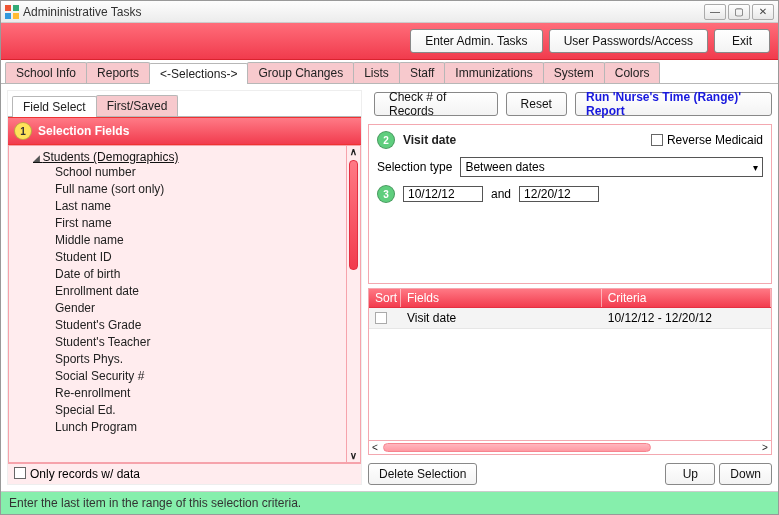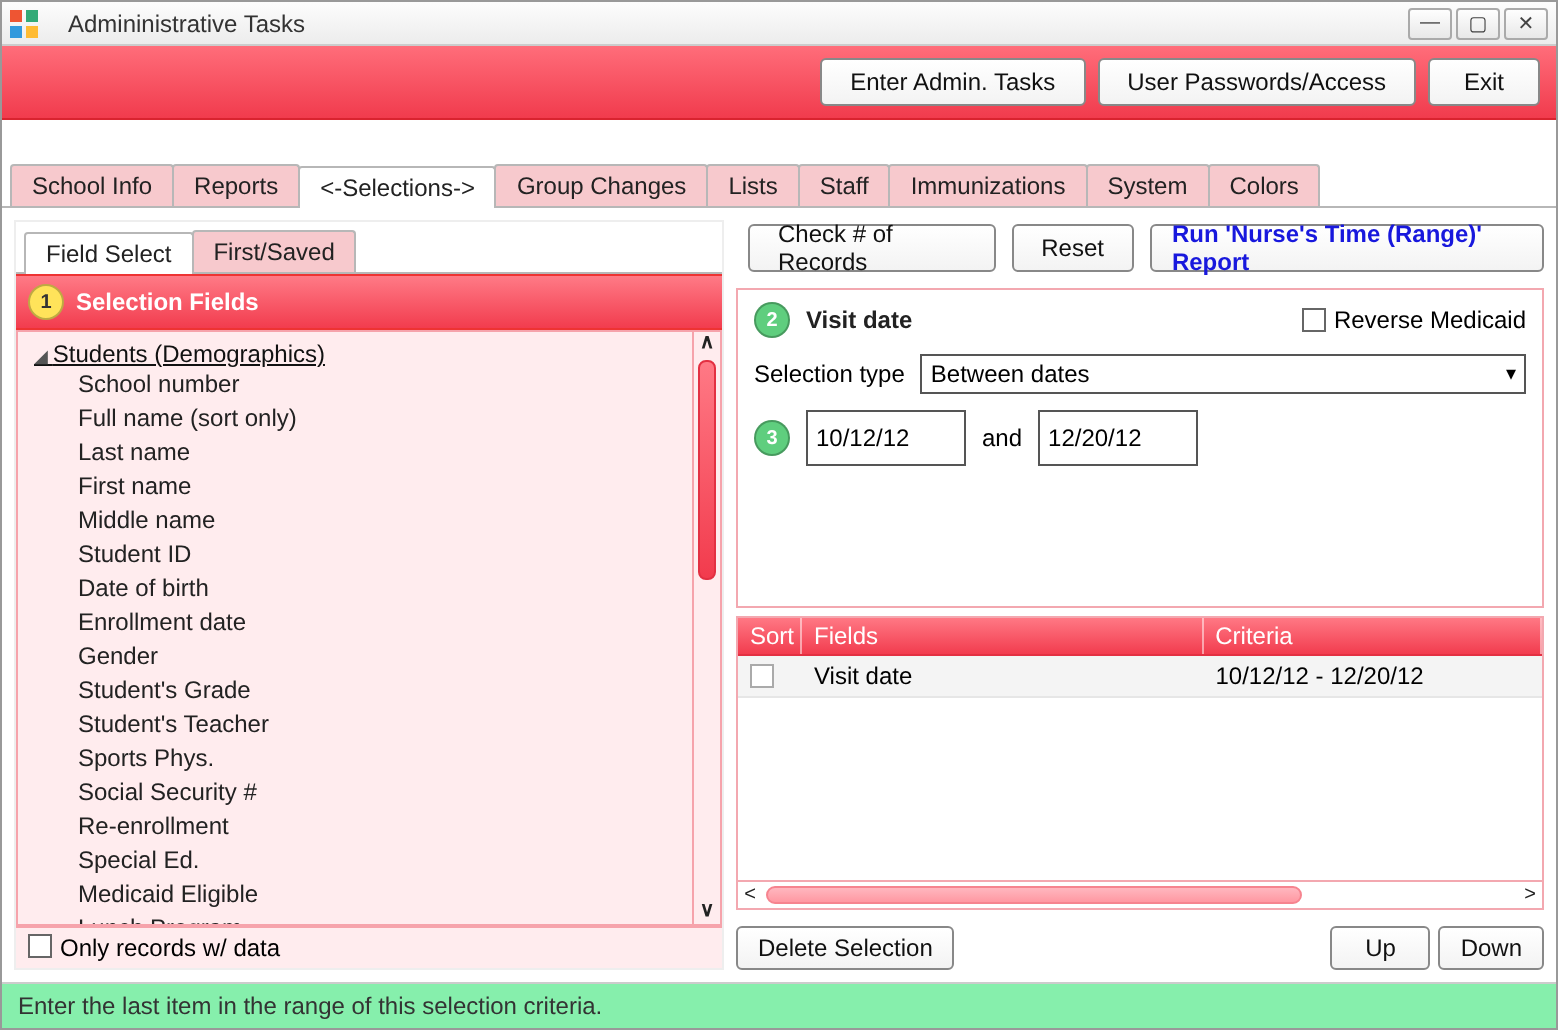--- a/index.html
+++ b/index.html
@@ -1,56 +1,56 @@
 <!DOCTYPE html>
 <html><head>
 <meta charset="utf-8">
 <style>
   * { box-sizing: border-box; font-family: "Segoe UI", Arial, sans-serif; font-size: 12px; }
   body { margin: 0; padding: 0; background: #fff; }
   .window { width: 779px; height: 515px; border: 1px solid #999; background: #fff; display: flex; flex-direction: column; }
   .titlebar { height: 22px; background: linear-gradient(#fdfdfd,#ececec); border-bottom: 1px solid #ccc; display: flex; align-items: center; padding: 0 4px; }
   .titlebar .appicon { width: 14px; height: 14px; margin-right: 4px; display: inline-flex; }
-  .titlebar .title { flex: 1; color: #333; margin-left: 11px; }
+  .titlebar .title { flex: 1; color: #333; }
   .winbtns { display: flex; gap: 2px; }
   .winbtn { width: 22px; height: 16px; border: 1px solid #aaa; border-radius: 2px; background: linear-gradient(#fefefe,#e8e8e8); display: flex; align-items: center; justify-content: center; font-size: 10px; color: #444; cursor: default; }
   .topbar { background: linear-gradient(#ff6d7a, #f13b4d); padding: 6px 8px; display: flex; justify-content: flex-end; gap: 6px; border-bottom: 1px solid #d9232f; }
   .btn { background: linear-gradient(#ffffff,#f3f3f3); border: 1px solid #888; border-radius: 3px; padding: 3px 14px; color: #111; cursor: default; height: 24px; display: inline-flex; align-items: center; justify-content: center; }
   .btn.small { padding: 2px 10px; height: 22px; }
-  .tabs-row { border-bottom: 1px solid #b7b7b7; display: flex; padding-left: 4px; padding-top: 2px; gap: 0; background: #fff; margin-top: 20px; }
+  .tabs-row { border-bottom: 1px solid #b7b7b7; display: flex; padding-left: 4px; padding-top: 2px; gap: 0; background: #fff; }
   .tab { border: 1px solid #b7b7b7; border-bottom: none; background: #f7c9cd; padding: 3px 10px; margin-right: -1px; color: #222; cursor: default; border-top-left-radius: 2px; border-top-right-radius: 2px; }
   .tab.active { background: #fff; position: relative; top: 1px; z-index: 2; }
   .body { flex: 1; display: flex; padding: 6px; gap: 6px; background: #fff; min-height: 0;}
   .leftcol { width: 355px; display: flex; flex-direction: column; border: 1px solid #eee; min-height: 0;}
   .sub-tabs { display: flex; border-bottom: 1px solid #b7b7b7; padding: 4px 4px 0 4px; background: #fff;}
   .sectionhdr { background: linear-gradient(#ff7a86,#f23c4e); color: #fff; font-weight: 600; padding: 4px 6px; display: flex; align-items: center; gap: 6px; border: 1px solid #e33; border-left: none; border-right: none; }
   .badge { width: 18px; height: 18px; border-radius: 9px; display: inline-flex; align-items: center; justify-content: center; font-size: 10px; font-weight: 700; border: 1px solid rgba(0,0,0,0.25); }
   .badge.yellow { background:#ffe35a; color:#333; }
   .badge.green { background:#5fce7e; color:#fff; }
   .tree { flex: 1; background: #ffecee; border: 1px solid #f6a3ab; display: flex; position: relative; min-height: 0;}
-  .tree-list { flex: 1; overflow: hidden; padding: 4px 8px; color: #222; }
+  .tree-list { flex: 1; overflow: hidden; padding: 4px 24px; color: #222; }
   .tree-group { font-size: 12px; text-decoration: underline; color: #111; }
   .tree-group::before { content: "◢ "; font-size: 9px; color:#555; }
   .tree-item { padding: 0 0 0 22px; line-height: 17px; }
   .tree-scroll { width: 14px; background: #ffecee; border-left: 1px solid #f6a3ab; position: relative; }
   .scroll-arrow { position: absolute; left:0; right:0; text-align:center; font-size:10px; color:#222; font-weight:bold; line-height:12px; }
   .scroll-up{top:0;} .scroll-down{bottom:0;}
   .scroll-thumb { position: absolute; left: 2px; right: 2px; top: 14px; height: 110px; background: linear-gradient(#ff7985,#f23b4d); border-radius: 4px; border:1px solid #e33042; }
   .only-row { border-top: 1px solid #f6a3ab; background: #ffecee; padding: 3px 6px; display: flex; align-items: flex-start; gap: 4px; }
   .chk { width: 12px; height: 12px; border: 1px solid #666; background: #fff; display:inline-block;}
   .rightcol { flex: 1; display: flex; flex-direction: column; gap: 4px; min-width: 0;}
   .btnrow { display: flex; gap: 8px; justify-content: flex-start; padding: 2px 0 4px 6px;}
   .runbtn { color: #1818dd; font-weight: 600; border:1px solid #888; border-radius:3px; padding:3px 10px; background:linear-gradient(#fff,#f3f3f3); height:24px; display:inline-flex;align-items:center;}
   .form-area { border: 1px solid #f3a8b0; background: #fff; flex: 0 0 auto; padding: 6px 8px; display:flex; flex-direction:column; gap:8px;}
   .line { display:flex; align-items:center; gap:8px; }
   .line .lbl { font-weight:600; color:#222; }
   .reverse { margin-left:auto; display:flex; align-items:center; gap:4px; }
   .combo { flex:1; height:20px; border:1px solid #555; background:#fff; display:flex; align-items:center; padding:0 4px; justify-content:space-between;}
   .combo .arrow { font-size:10px; }
-  .txt { width: 80px; height: 28px; border:1px solid #555; background:#fff; padding:0 4px; display:inline-flex; align-items:center;}
+  .txt { width: 80px; height: 16px; border:1px solid #555; background:#fff; padding:0 4px; display:inline-flex; align-items:center;}
   .results { border:1px solid #f3a8b0; flex:1; display:flex; flex-direction:column; min-height: 0;}
   .res-head { background: linear-gradient(#ff7884,#f23c4e); color:#fff; display:flex; border-bottom:1px solid #e33042;align-items:center;}
   .col { padding:2px 6px; border-right:1px solid rgba(255,255,255,0.5);}
   .col.sort{width:32px;} .col.fields{flex:1.2;} .col.crit{flex:1;}
   .res-body { flex:1; background:#fff; overflow:hidden;}
   .res-row { display:flex; background:#f4f4f4; border-bottom:1px solid #e6e6e6;}
   .res-row .cell{ padding:3px 6px;}
   .cell.sort{width:32px; display:flex; align-items:center;}
   .cell .rowchk{width:12px;height:12px;border:1px solid #aaa;background:#fff;display:inline-block;}
   .cell.fields{flex:1.2;} .cell.crit{flex:1;}
@@ -124,21 +124,20 @@
               <div class="tree-item">Student ID</div>
               <div class="tree-item">Date of birth</div>
               <div class="tree-item">Enrollment date</div>
               <div class="tree-item">Gender</div>
               <div class="tree-item">Student's Grade</div>
               <div class="tree-item">Student's Teacher</div>
               <div class="tree-item">Sports Phys.</div>
               <div class="tree-item">Social Security #</div>
               <div class="tree-item">Re-enrollment</div>
               <div class="tree-item">Special Ed.</div>
-              <div class="tree-item">Medicaid Eligible</div>
               <div class="tree-item">Lunch Program</div>
             </div>
         </div>
         <div class="tree-scroll">
           <div class="scroll-arrow scroll-up">∧</div>
           <div class="scroll-thumb"></div>
           <div class="scroll-arrow scroll-down">∨</div>
         </div>
       </div>
       <div class="only-row">

